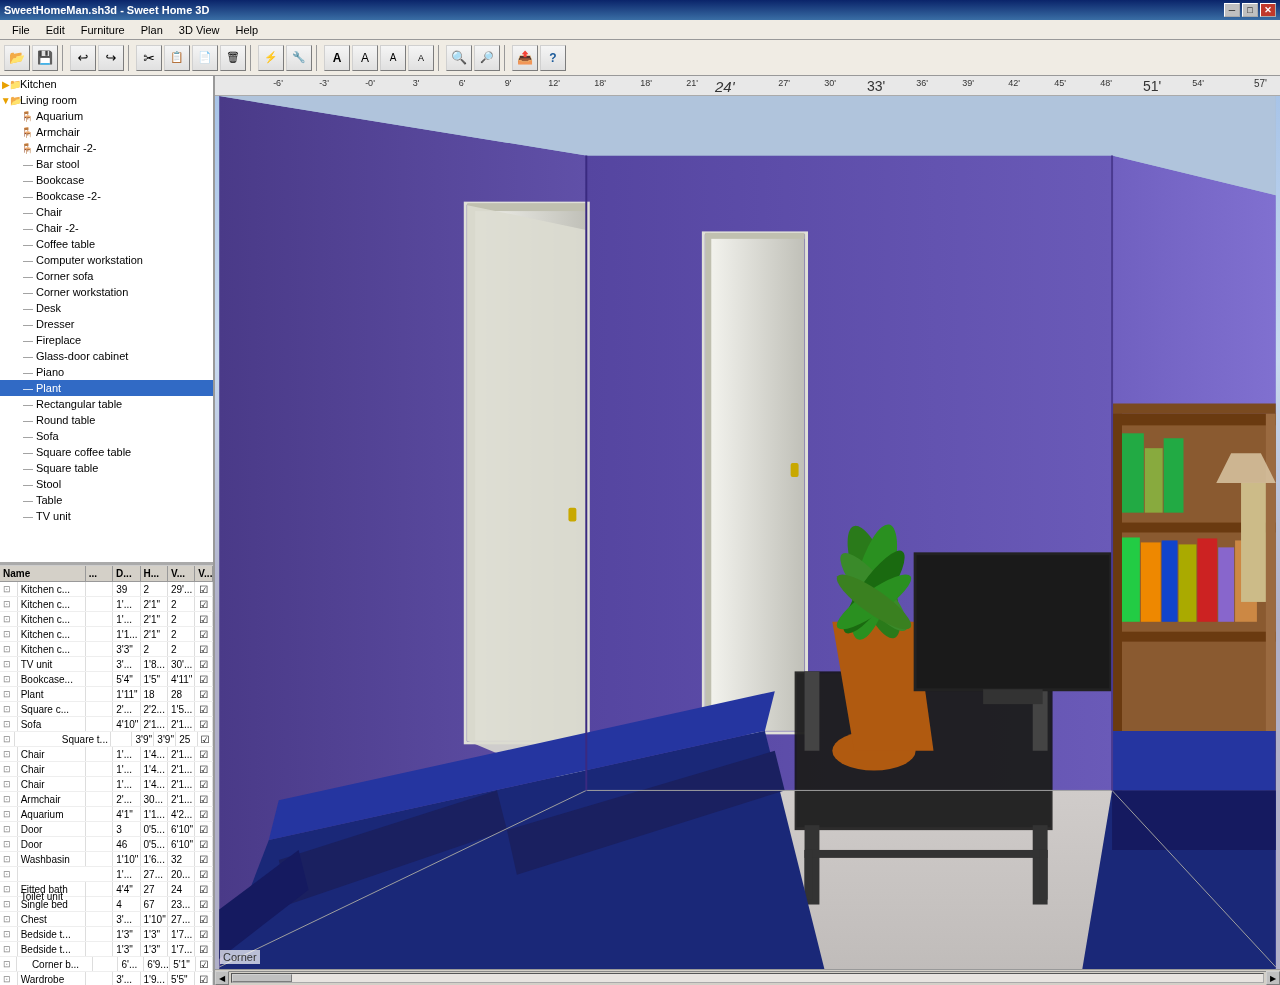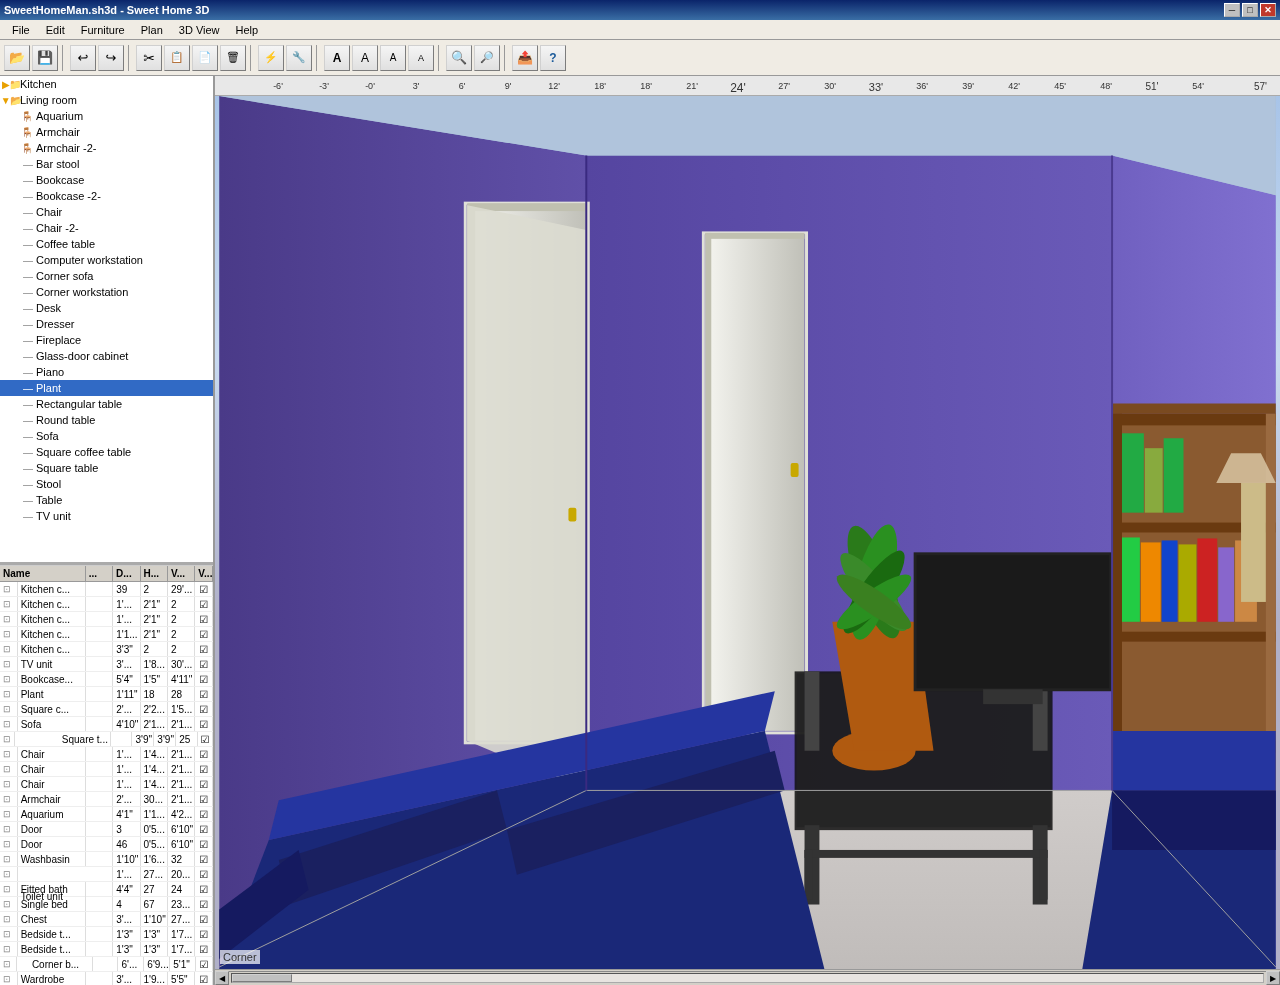--- a/index.html
+++ b/index.html
@@ -762,30 +762,30 @@
           <div style="width:46px; font-size:9px; color:#333; text-align:center;">-6'</div>
           <div style="width:46px; font-size:9px; color:#333; text-align:center;">-3'</div>
           <div style="width:46px; font-size:9px; color:#333; text-align:center;">-0'</div>
           <div style="width:46px; font-size:9px; color:#333; text-align:center;">3'</div>
           <div style="width:46px; font-size:9px; color:#333; text-align:center;">6'</div>
           <div style="width:46px; font-size:9px; color:#333; text-align:center;">9'</div>
           <div style="width:46px; font-size:9px; color:#333; text-align:center;">12'</div>
           <div style="width:46px; font-size:9px; color:#333; text-align:center;">18'</div>
           <div style="width:46px; font-size:9px; color:#333; text-align:center;">18'</div>
           <div style="width:46px; font-size:9px; color:#333; text-align:center;">21'</div>
-          <div style="width:46px; font-size:12px; color:#333; text-align:center;">24'</div>
+          <div style="width:46px; font-size:15px; color:#333; text-align:left;font-style:italic;">24'</div>
           <div style="width:46px; font-size:9px; color:#333; text-align:center;">27'</div>
           <div style="width:46px; font-size:9px; color:#333; text-align:center;">30'</div>
-          <div style="width:46px; font-size:11px; color:#333; text-align:center;">33'</div>
+          <div style="width:46px; font-size:14px; color:#333; text-align:center;">33'</div>
           <div style="width:46px; font-size:9px; color:#333; text-align:center;">36'</div>
           <div style="width:46px; font-size:9px; color:#333; text-align:center;">39'</div>
           <div style="width:46px; font-size:9px; color:#333; text-align:center;">42'</div>
           <div style="width:46px; font-size:9px; color:#333; text-align:center;">45'</div>
           <div style="width:46px; font-size:9px; color:#333; text-align:center;">48'</div>
-          <div style="width:46px; font-size:10px; color:#333; text-align:center;">51'</div>
+          <div style="width:46px; font-size:14px; color:#333; text-align:center;">51'</div>
           <div style="width:46px; font-size:9px; color:#333; text-align:center;">54'</div>
           <div style="width:46px; font-size:10px; color:#333; text-align:right;">57'</div>
         </div>
       </div>
     </div>
 
     <div id="view3d">
       <svg id="scene-svg" viewBox="0 0 1065 880" xmlns="http://www.w3.org/2000/svg">
 
         <defs>

